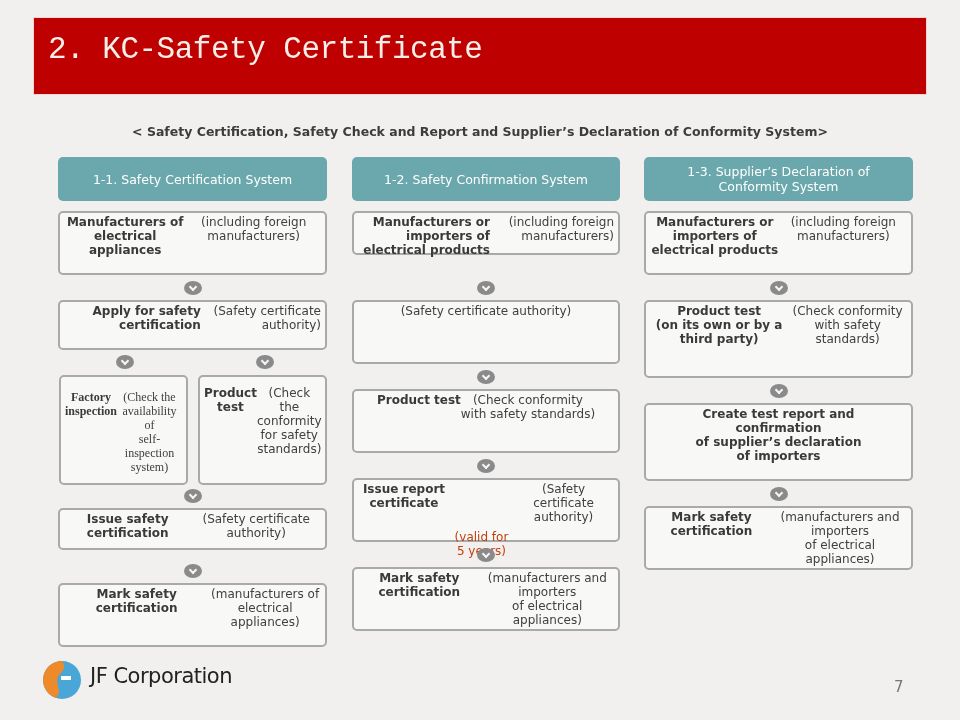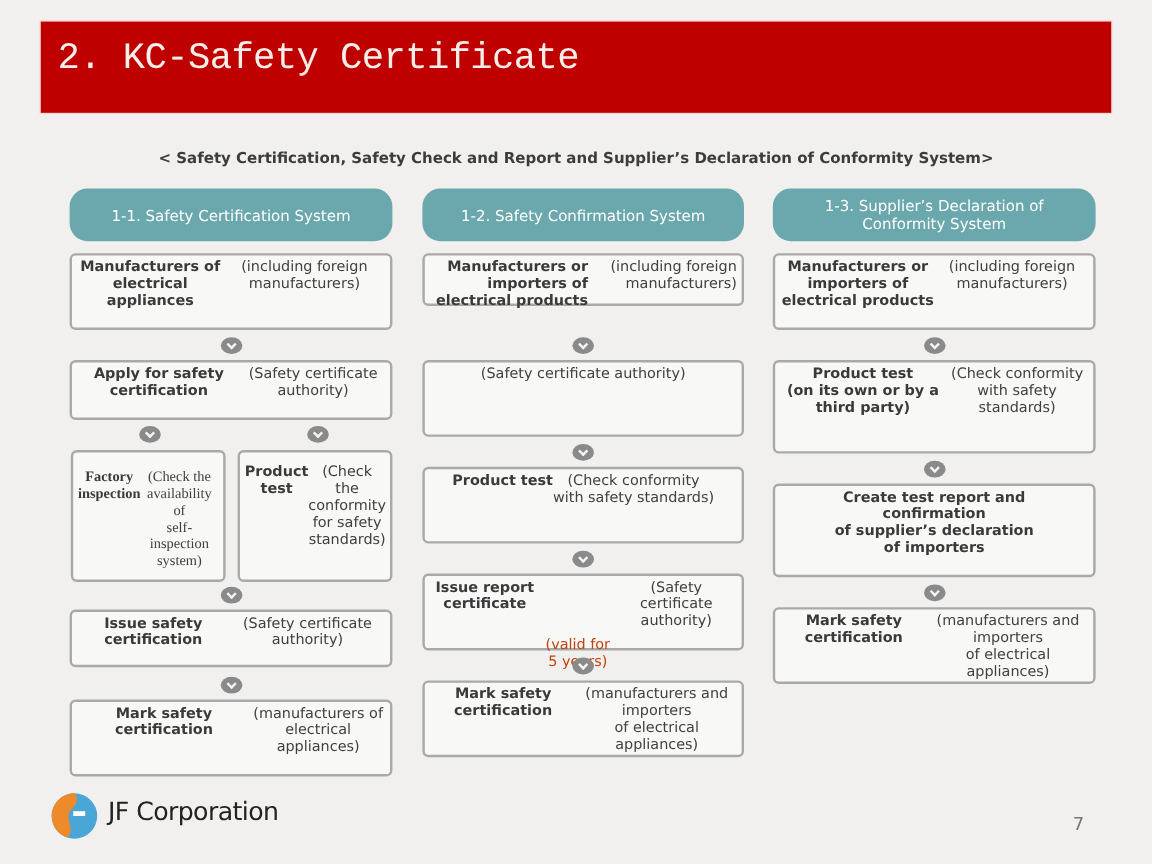--- a/index.html
+++ b/index.html
@@ -19,21 +19,21 @@
     position: absolute; left: 14px; top: 14px;
     font-family: "Liberation Mono", "DejaVu Sans Mono", monospace;
     font-size: 31px; color: #f6eee8; letter-spacing: -0.5px;
   }
   .subtitle {
     position: absolute; left: 0; width: 960px; top: 124px;
     text-align: center; font-size: 12.5px; font-weight: bold; color: #3c3c3c;
   }
   .col-header {
     position: absolute; top: 157px; height: 44px;
-    background: #6aa8ad; border-radius: 15px; color: #ffffff;
+    background: #6aa8ad; border-radius: 5px; color: #ffffff;
     font-size: 12.5px; text-align: center;
     display: flex; align-items: center; justify-content: center; line-height: 15px;
   }
   .box {
     position: absolute; background: #f8f8f7;
     border: 2px solid #a9a9a9; border-radius: 5px;
     text-align: center; font-size: 12px; line-height: 14px; color: #404040;
     display: flex; flex-direction: row; justify-content: center; padding: 2px 4px;
   }
   .box .main { font-weight: bold; color: #3a3a3a; white-space: pre-line; }
@@ -71,21 +71,21 @@
 <div class="subtitle">&lt; Safety Certification, Safety Check and Report and Supplier’s Declaration of Conformity System&gt;</div>
 
 <div class="col-header" style="left:58px;width:269px;">1-1. Safety Certification System</div>
 
 <div class="box" style="left:58px;top:211px;width:269px;height:64px;">
   <div class="main">Manufacturers of electrical
 appliances</div>
   <div class="sub">(including foreign manufacturers)</div>
 </div>
 <div class="arrow" style="left:184px;top:281px;"></div>
-<div class="box" style="left:58px;top:300px;width:269px;height:50px;">
+<div class="box" style="left:58px;top:300px;width:269px;height:50px;text-align:right;">
   <div class="main">Apply for safety certification</div>
   <div class="sub">(Safety certificate authority)</div>
 </div>
 <div class="arrow" style="left:116px;top:355px;"></div>
 <div class="arrow" style="left:256px;top:355px;"></div>
 <div class="box" style="left:59px;top:375px;width:129px;height:110px;justify-content:flex-start;padding-top:13px;font-family:Liberation Serif, serif;">
   <div class="main">Factory
 inspection</div>
   <div class="sub">(Check the
 availability of
@@ -93,21 +93,21 @@
 system)</div>
 </div>
 <div class="box" style="left:198px;top:375px;width:129px;height:110px;justify-content:flex-start;padding-top:9px;">
   <div class="main">Product test</div>
   <div class="sub">(Check the
 conformity
 for safety
 standards)</div>
 </div>
 <div class="arrow" style="left:184px;top:489px;"></div>
-<div class="box" style="left:58px;top:508px;width:269px;height:48px;">
+<div class="box" style="left:58px;top:508px;width:269px;height:42px;">
   <div class="main">Issue safety certification</div>
   <div class="sub">(Safety certificate authority)</div>
 </div>
 <div class="arrow" style="left:184px;top:564px;"></div>
 <div class="box" style="left:58px;top:583px;width:269px;height:64px;">
   <div class="main">Mark safety certification</div>
   <div class="sub">(manufacturers of
 electrical appliances)</div>
 </div>
 

